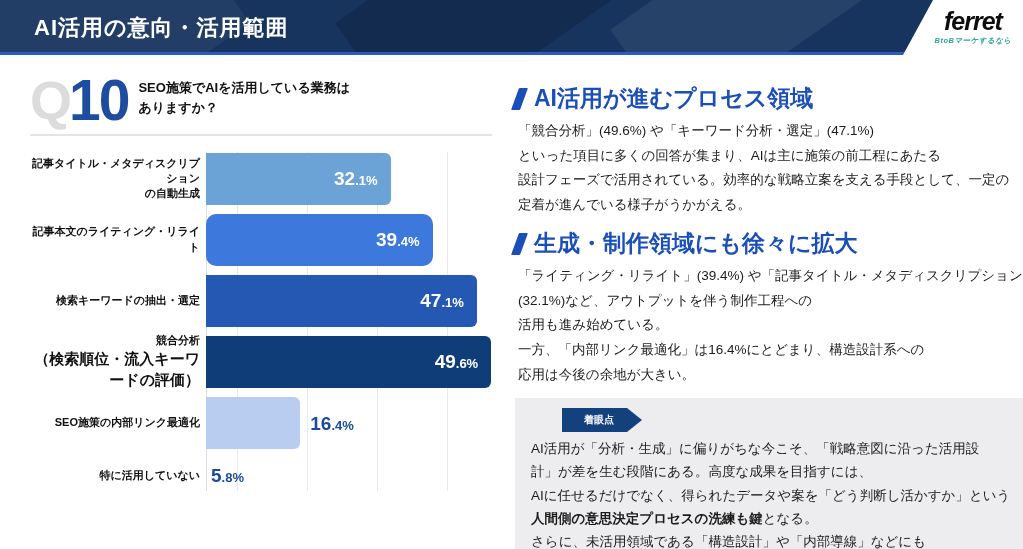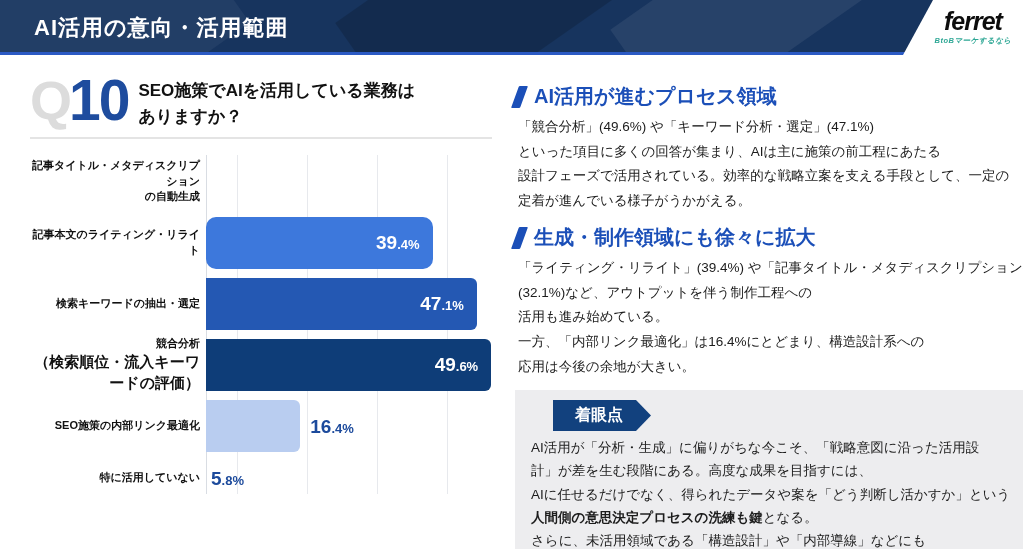--- a/index.html
+++ b/index.html
@@ -29,21 +29,21 @@
                   letter-spacing:0.5px; margin-top:2px; white-space:nowrap; }
   
   main { display:flex; }
   .left { width:505px; min-width:505px; padding:20px 0 0 30px; }
   .right { flex:1; padding:26px 10px 0 10px; }
   
   .qrow { display:flex; align-items:flex-start; }
   .qletter { font-size:54px; font-weight:800; color:#DCDCDC; line-height:0.95; }
   .qnum { font-size:57px; font-weight:800; color:var(--qnum,#1E4C9E); line-height:0.88;
           letter-spacing:-2px; margin-left:-3px; }
-  .qtext { margin-left:10px; padding-top:3px; font-size:17px; font-weight:800;
+  .qtext { margin-left:10px; padding-top:3px; font-size:13px; font-weight:800;
            color:#111; line-height:1.5; }
   .divider { width:462px; height:2px; background:#E4E4E4; margin:8px 0 12px; }
   
   .chart { position:relative; }
   .gridlines { position:absolute; left:176px; width:297px; top:4px; bottom:6px;
                border-left:1px solid #D9DDE3;
                background:repeating-linear-gradient(90deg,transparent 0 30px,
                           var(--grid-line,#E7E9ED) 30px 31px,transparent 31px 70px); }
   .crow { display:flex; align-items:center; height:61px; position:relative; z-index:1; }
   .crow.last { height:44px; }
@@ -57,26 +57,26 @@
   .val { font-weight:bold; white-space:nowrap; line-height:1; }
   .val .vbig { font-size:19px; }
   .val .vsmall { font-size:13px; }
   .val.inside { color:#fff; }
   .val.outside { position:absolute; top:50%; transform:translateY(-50%);
                  color:var(--outside-label,#1C4A9C); }
   
   .sec-head { display:flex; align-items:center; gap:10px; margin:2px 0 5px; }
   .slash { width:9px; height:22px; border-radius:1px; background:var(--heading,#1B4FB8);
            transform:skewX(-20deg); }
-  .sec-title { margin:0; font-size:20px; font-weight:800; color:var(--heading,#1B4FB8); }
+  .sec-title { margin:0; font-size:23px; font-weight:800; color:var(--heading,#1B4FB8); }
   .para { margin:0 0 11px 3px; }
   .pline { font-size:13.5px; line-height:1.82; color:#1c1c1c; white-space:nowrap; font-weight:500; }
   .focus-box { background:var(--box-bg,#EDEDEF); margin-top:7px; padding:8px 16px 12px 16px; }
-  .pennant { display:inline-block; margin:2px 0 5px 22px; padding:5px 28px 5px 22px;
-             background:var(--badge-bg,#12417E); color:#fff; font-weight:bold; font-size:16px;
+  .pennant { display:inline-block; margin:2px 0 5px 31px; padding:5px 28px 5px 22px;
+             background:var(--badge-bg,#12417E); color:#fff; font-weight:bold; font-size:10px;
              clip-path:polygon(0 0,calc(100% - 15px) 0,100% 50%,calc(100% - 15px) 100%,0 100%); }
   .fline { font-size:13.5px; line-height:1.72; color:#1c1c1c; white-space:nowrap; font-weight:500; }
   .fline b { font-weight:800; }
 </style>
 </head>
 <body>
 
 <header class="hdr">
   <div class="d1"></div>
   <div class="d2"></div>
@@ -100,20 +100,25 @@
     </div>
     <div class="divider"></div>
     <div class="chart">
       <div class="gridlines"></div>
       <div id="chart-rows">
           <div class="crow">
             <div class="cat">
               <div class="cat-line">記事タイトル・メタディスクリプション</div>
               <div class="cat-line">の自動生成</div>
             </div>
+            <div class="area">
+              <div class="bar" style="width: 61.7308%; background: rgb(107, 163, 214);">
+                <span class="val inside"><span class="vbig">32</span><span class="vsmall">.1%</span></span>
+              </div>
+            </div>
           </div>
           <div class="crow">
             <div class="cat">
               <div class="cat-line">記事本文のライティング・リライト</div>
             </div>
             <div class="area">
               <div class="bar" style="width: 75.7692%; background: rgb(61, 120, 220); border-radius: 10px;">
                 <span class="val inside"><span class="vbig">39</span><span class="vsmall">.4%</span></span>
               </div>
             </div>

